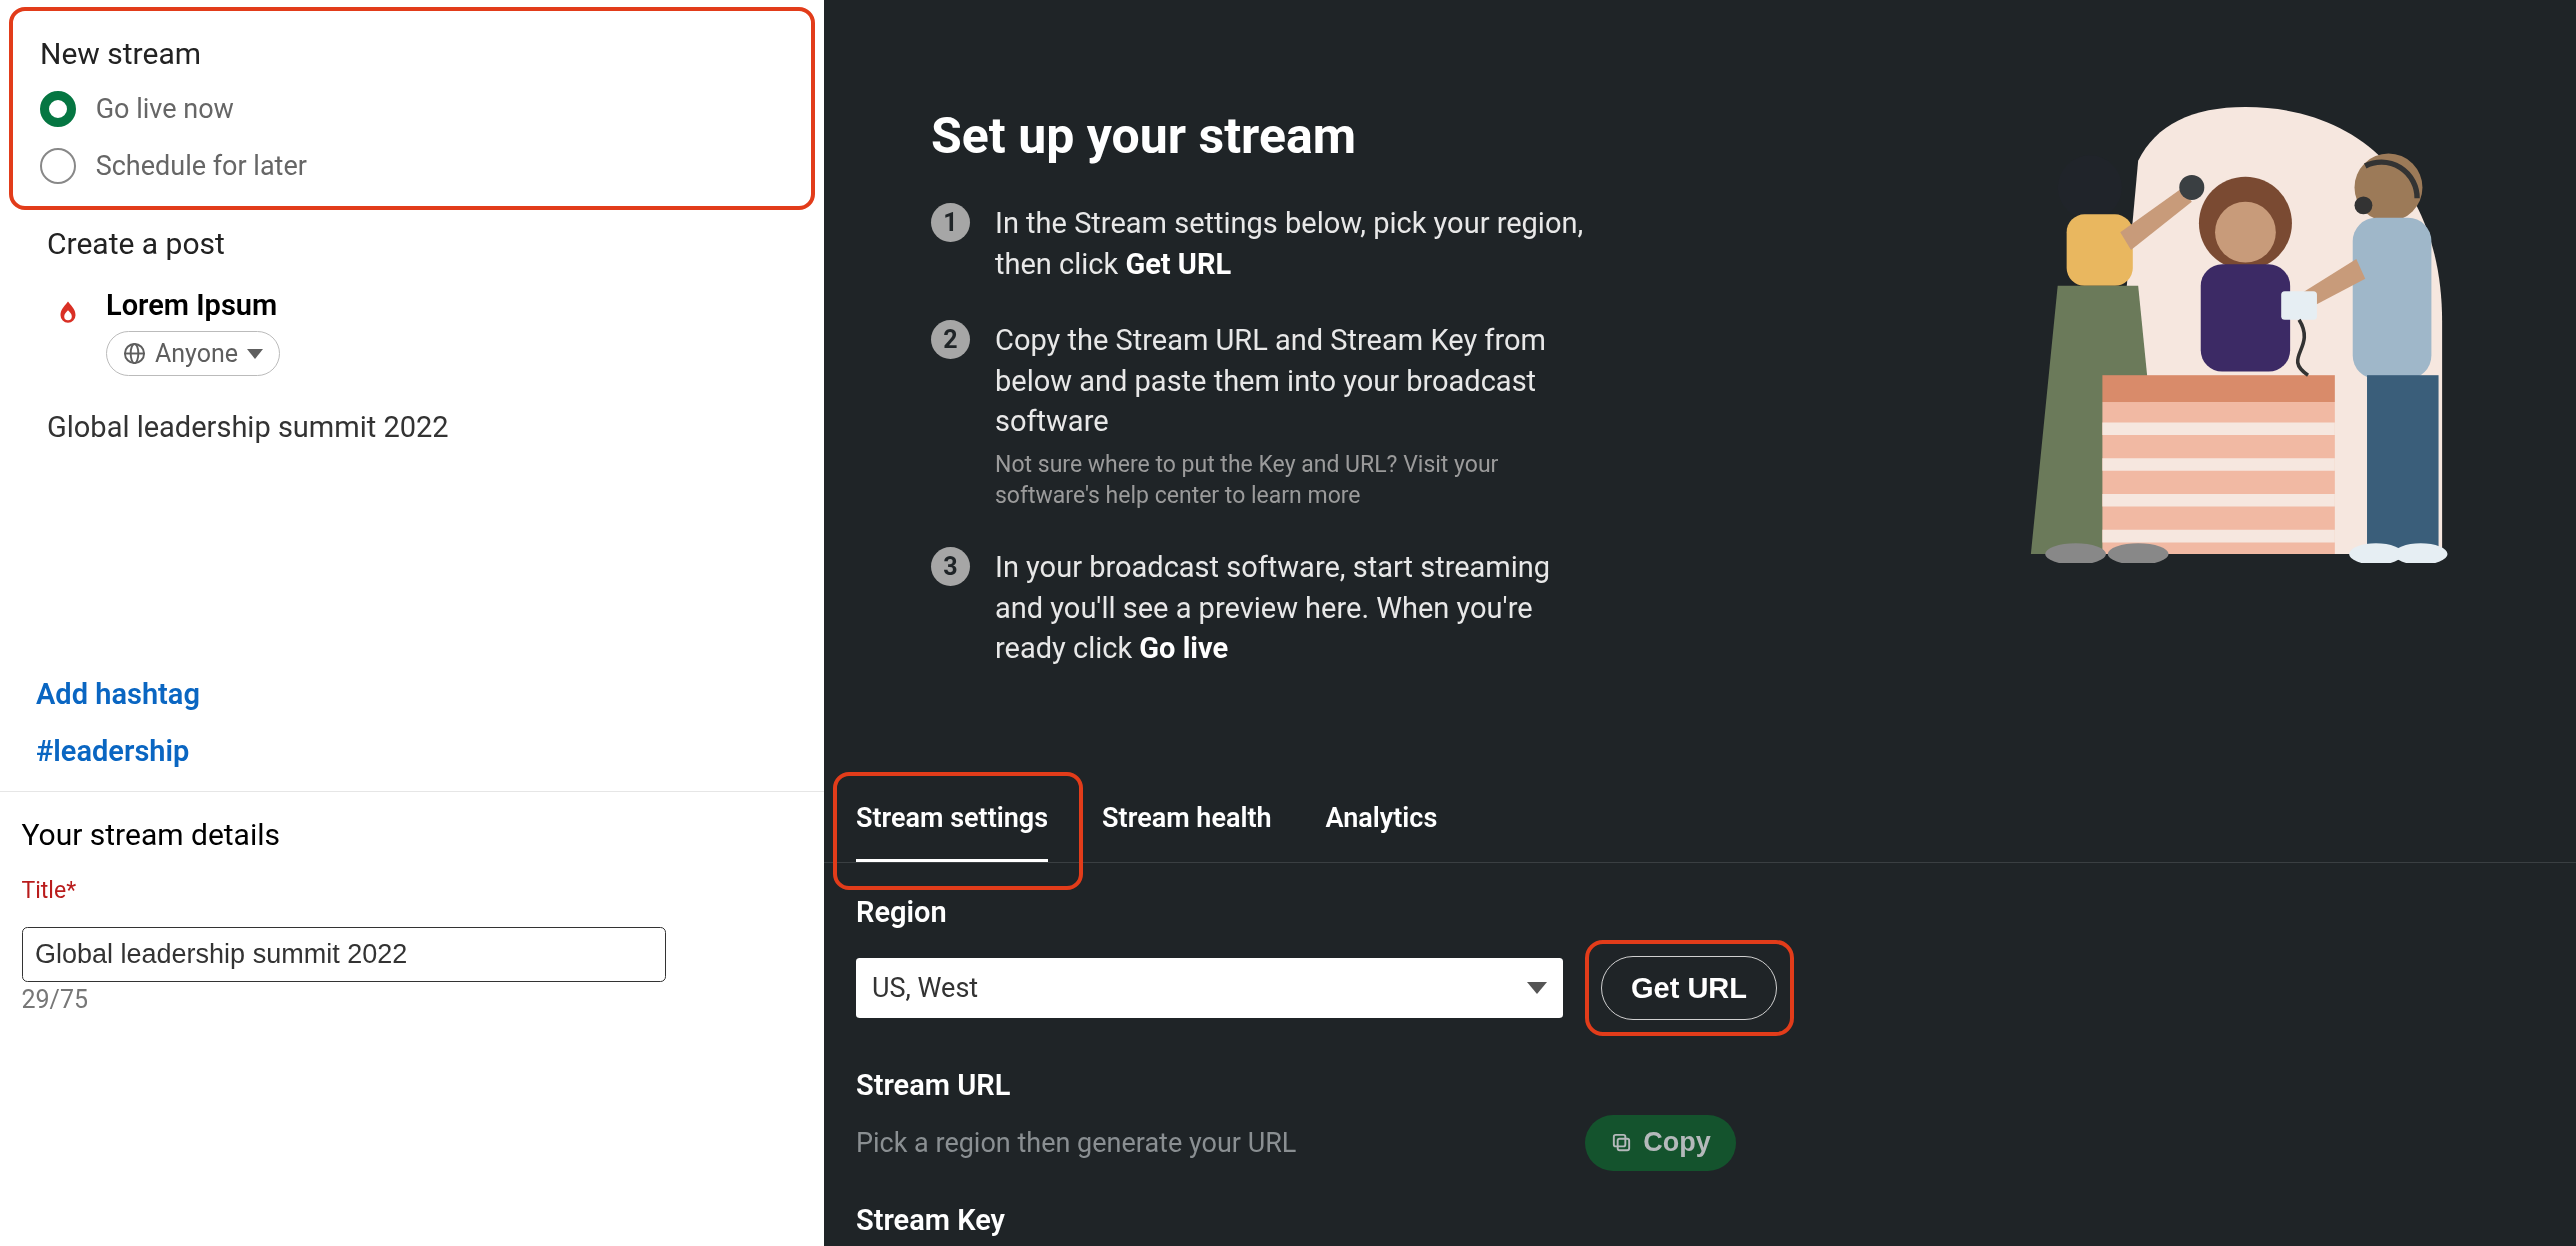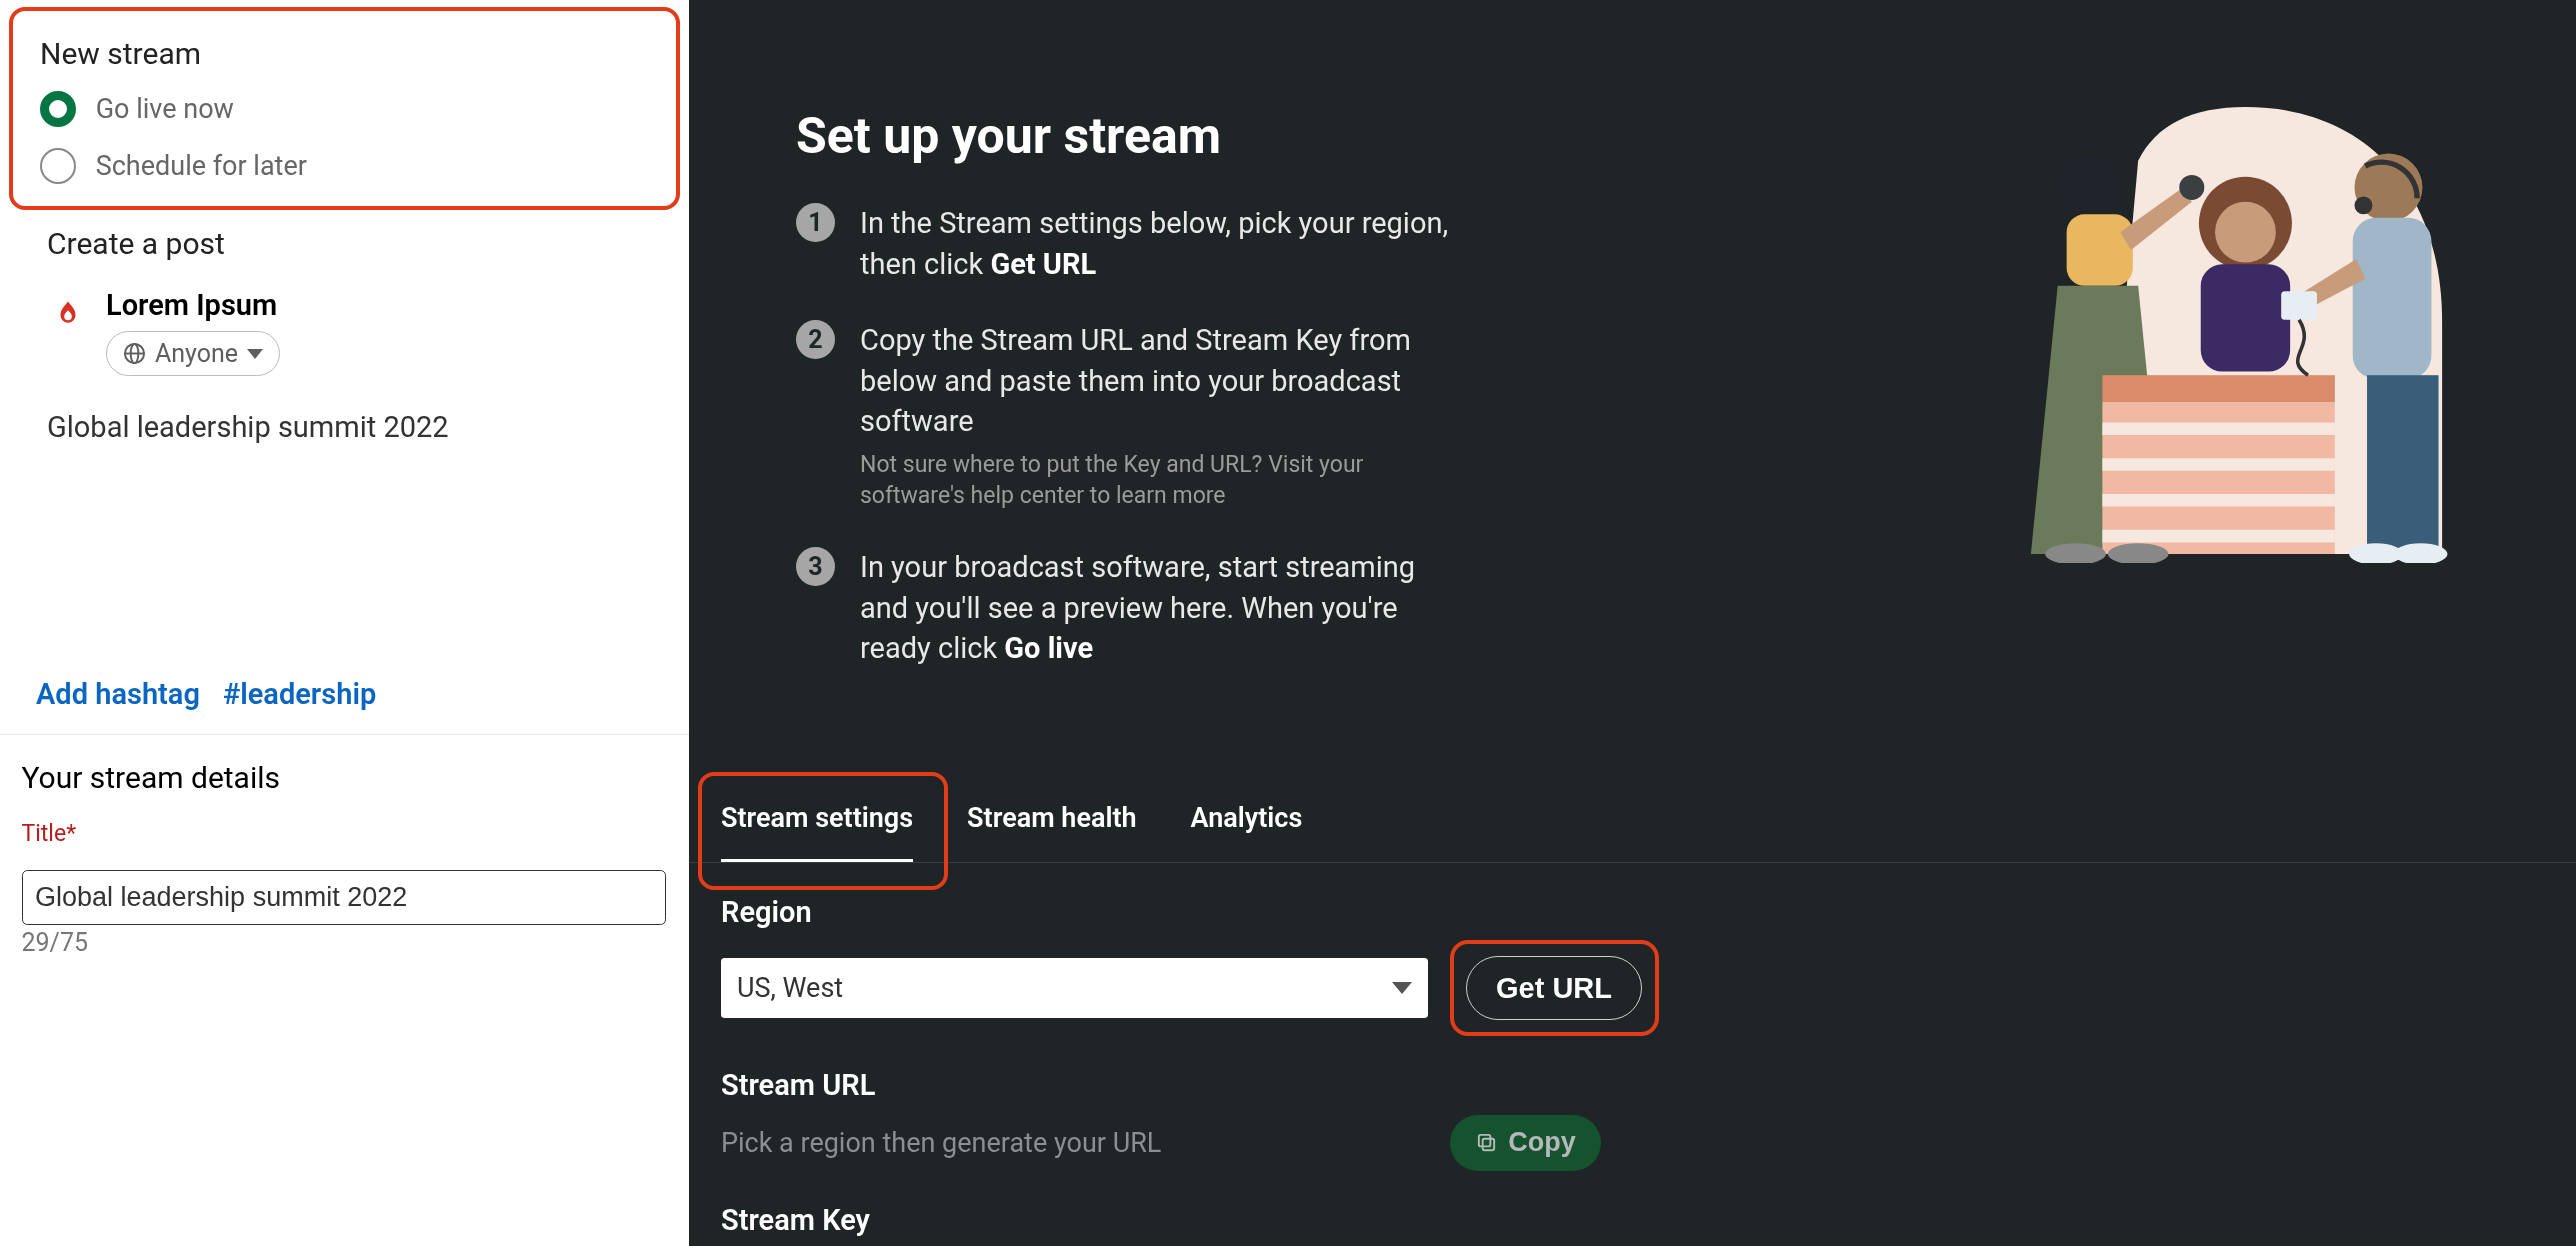--- a/index.html
+++ b/index.html
@@ -6,21 +6,21 @@
   body {
     font-family: -apple-system, BlinkMacSystemFont, "Segoe UI", Roboto, Helvetica, Arial, sans-serif;
     width: 2576px;
     height: 1247px;
     display: flex;
     background: #fff;
     color: #000;
     font-size: 25px;
   }
   .sidebar {
-    width: 689px;
+    width: 824px;
     flex-shrink: 0;
     background: #fff;
     display: flex;
     flex-direction: column;
     gap: 0;
   }
   .new-stream-box {
     border: 4.5px solid #e23c1a;
     border-radius: 16px;
     margin: 7.2px 9px 16px 9px;
@@ -50,21 +50,21 @@
     display: inline-flex; align-items: center; gap: 9px;
     border: 1.8px solid #bbb; border-radius: 36px;
     padding: 7.2px 16px; color: #5e5e5e; font-size: 25px;
     cursor: pointer;
   }
   .aud-pill .globe { width: 23px; height: 23px; }
   .aud-pill .caret { width: 0; height: 0; border-left: 8px solid transparent; border-right: 8px solid transparent; border-top: 10.7px solid #5e5e5e; }
   .post-text { font-size: 29px; color: #333; margin-bottom: 233px; }
   .hashtag-row {
     display: flex; gap: 23px; padding: 0 36px 23px 36px;
-    font-size: 29px; font-weight: 600;
+    font-size: 29px; font-weight: 600; flex-direction: column;
   }
   .hashtag-row span { color: #0a66c2; cursor: pointer; }
   .divider { border-top: 1.8px solid #e6e6e6; margin: 0; }
   .details { padding: 25px 21.5px; }
   .details-title { font-size: 30px; margin-bottom: 25px; }
   .field-label { color: #b91c1c; font-size: 23px; margin-bottom: 23px; }
   .title-input {
     width: 644px; border: 1.8px solid #333; border-radius: 5.4px;
     padding: 10.7px 12.5px; font-size: 27px; color: #333;
   }

